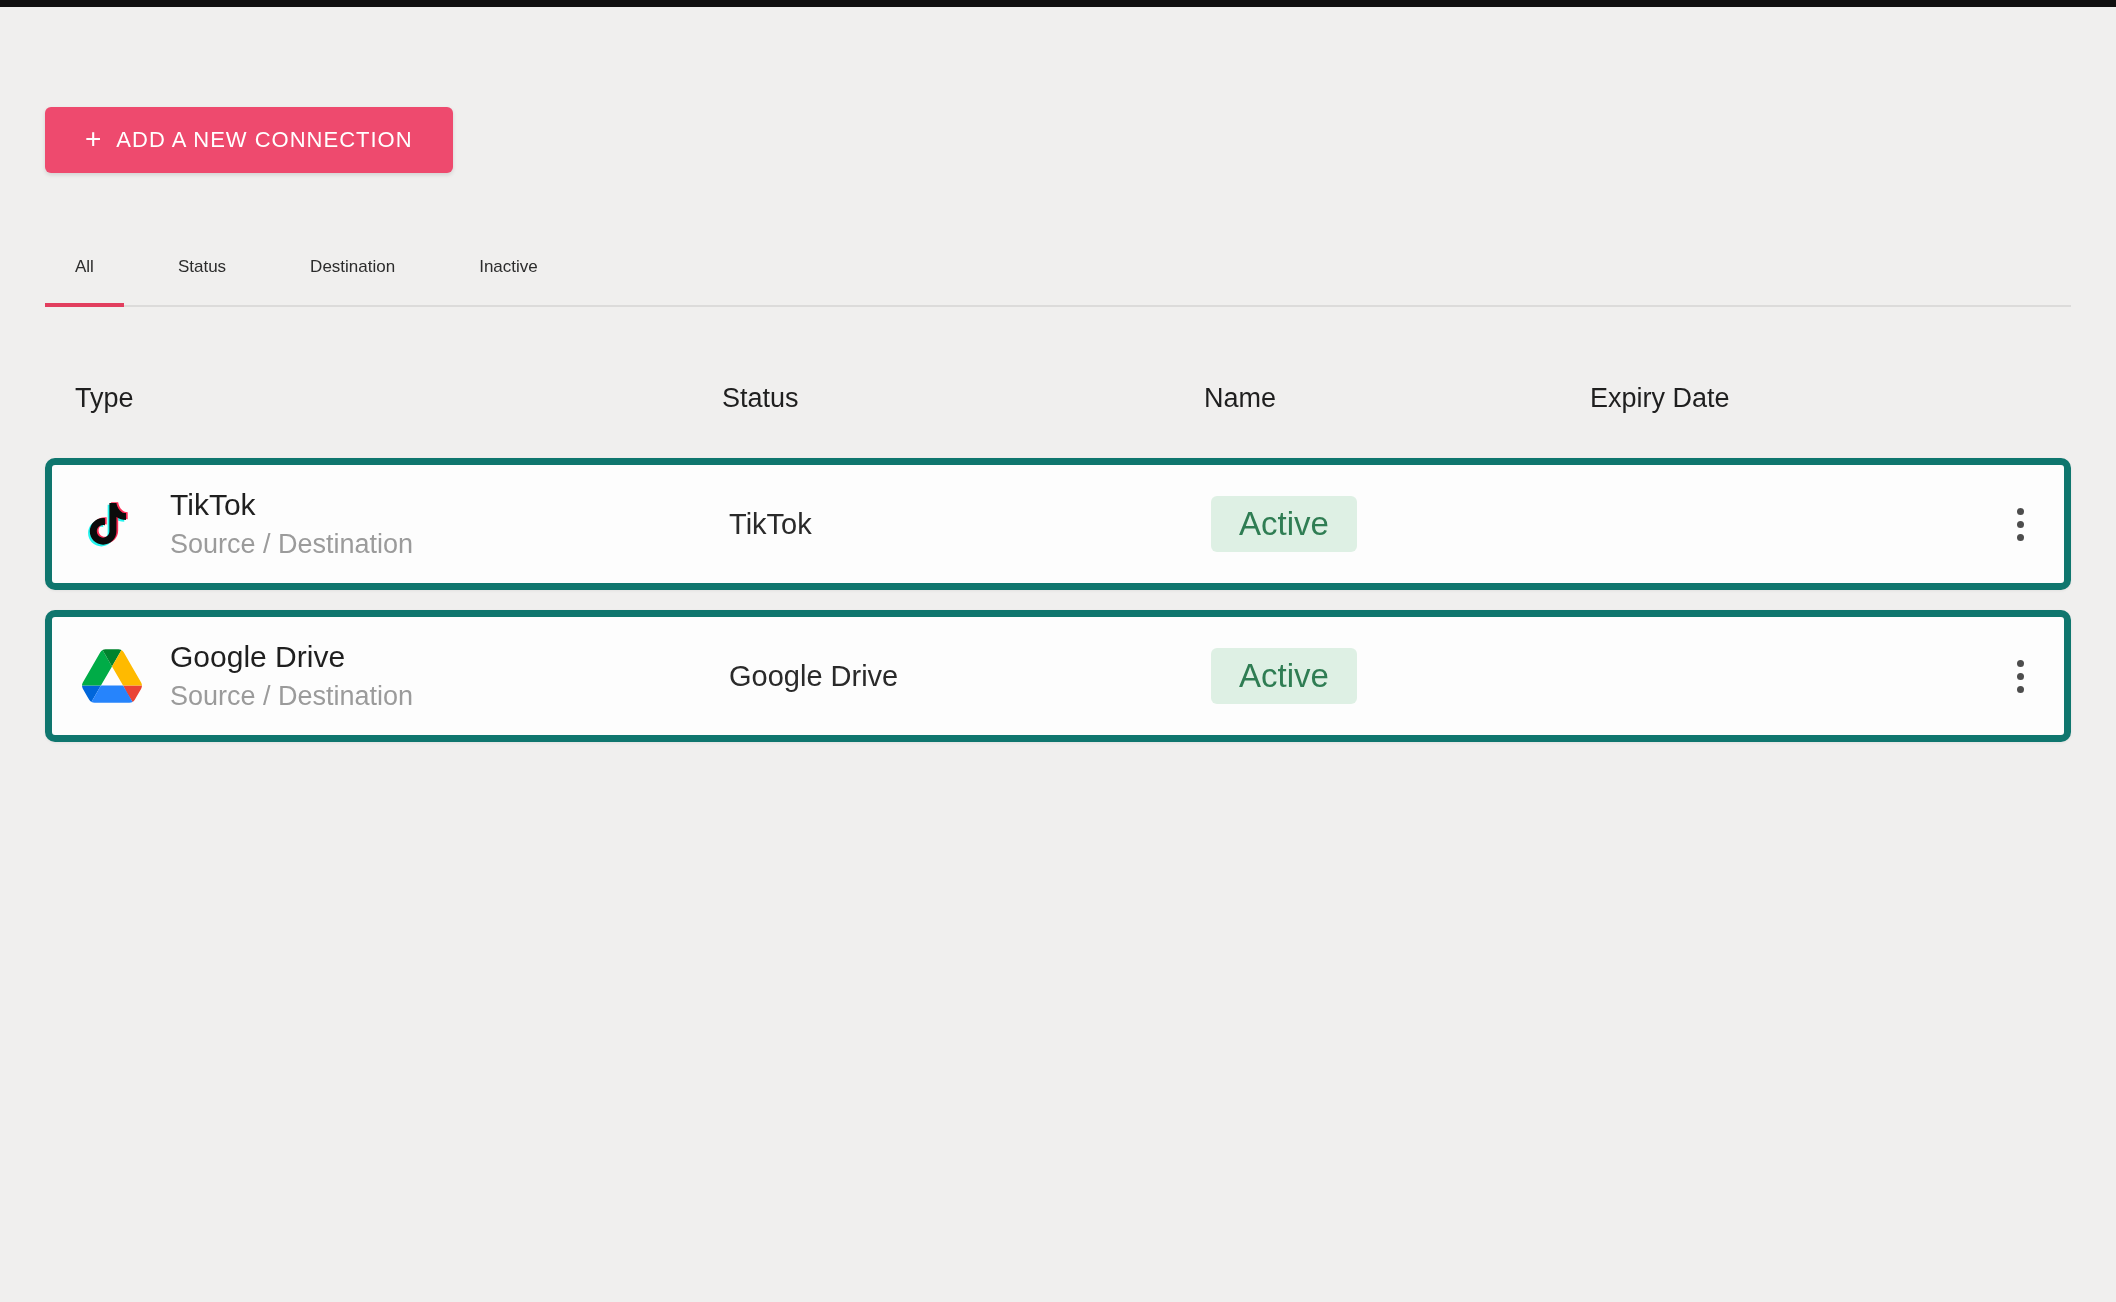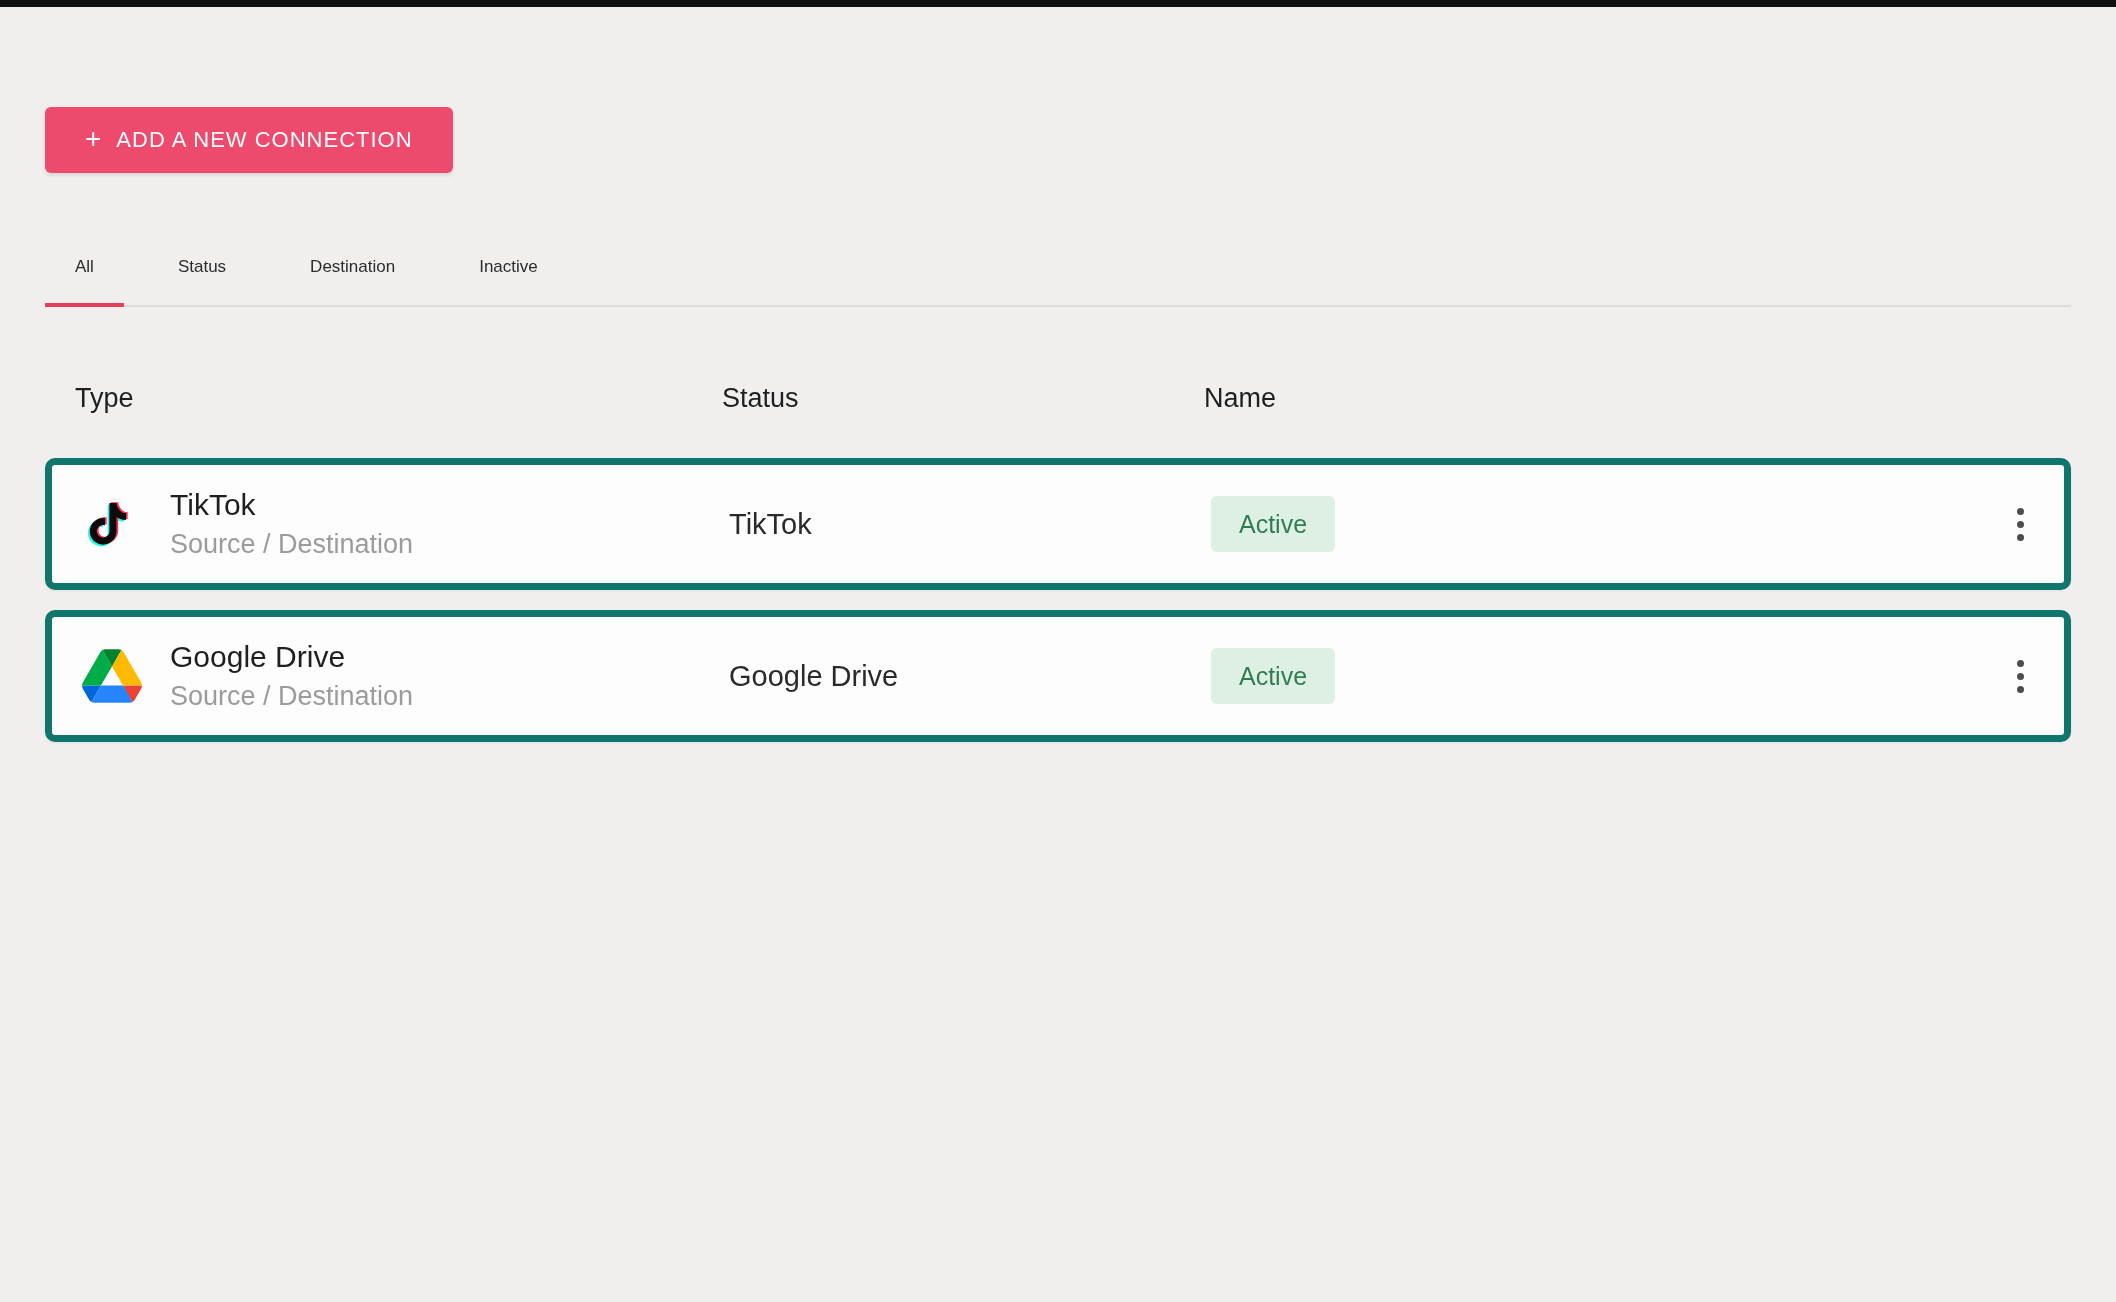--- a/index.html
+++ b/index.html
@@ -75,21 +75,21 @@
   }
   .type-cell { display: flex; align-items: center; gap: 28px; }
   .icon-box { width: 60px; height: 60px; display: flex; align-items: center; justify-content: center; flex: 0 0 60px; }
   .type-text .type-title { font-size: 30px; font-weight: 500; color: #1f1f1f; margin-bottom: 7px; }
   .type-text .type-sub { font-size: 27px; color: #9b9b9b; }
   .name-cell { font-size: 29px; color: #2a2a2a; }
   .status-badge {
     display: inline-flex; align-items: center; justify-content: center;
     height: 56px; padding: 0 28px; width: fit-content;
     background: #def0e4; color: #2f7d53;
-    font-size: 25px; border-radius: 6px;
+    font-size: 33px; border-radius: 6px;
   }
   .expiry-cell { font-size: 27px; color: #2a2a2a; }
   .kebab {
     justify-self: end; cursor: pointer;
     display: flex; flex-direction: column; gap: 6px; padding: 10px;
   }
   .kebab span { width: 7px; height: 7px; border-radius: 50%; background: #4d4d4d; display: block; }
 
   svg { display: block; }
 </style>
@@ -111,20 +111,21 @@
     <div class="tab active">All</div>
     <div class="tab">Status</div>
     <div class="tab">Destination</div>
     <div class="tab">Inactive</div>
   </div>
 
   <div class="grid table-header">
     <div>Type</div>
     <div>Status</div>
     <div>Name</div>
+    <div>Expiry Date</div>
     <div></div>
   </div>
 
   <div class="grid row-card">
     <div class="type-cell">
       <span class="icon-box">
         <svg width="52" height="58" viewBox="0 0 48 48">
           <path fill="#25f4ee" transform="translate(-1.6,1.6)" d="M33.5 13.3c-2.9-1.9-4.9-5-5.4-8.6h-6.5v26.1c0 3.2-2.6 5.8-5.8 5.8s-5.8-2.6-5.8-5.8 2.6-5.8 5.8-5.8c.6 0 1.2.1 1.7.3v-6.7c-.6-.1-1.1-.1-1.7-.1-6.8 0-12.3 5.5-12.3 12.3S9 43.1 15.8 43.1s12.3-5.5 12.3-12.3V17.6c2.5 1.8 5.5 2.8 8.8 2.8v-6.5c-1.2 0-2.3-.2-3.4-.6z"></path>
           <path fill="#fe2c55" transform="translate(1.6,-0.8)" d="M33.5 13.3c-2.9-1.9-4.9-5-5.4-8.6h-6.5v26.1c0 3.2-2.6 5.8-5.8 5.8s-5.8-2.6-5.8-5.8 2.6-5.8 5.8-5.8c.6 0 1.2.1 1.7.3v-6.7c-.6-.1-1.1-.1-1.7-.1-6.8 0-12.3 5.5-12.3 12.3S9 43.1 15.8 43.1s12.3-5.5 12.3-12.3V17.6c2.5 1.8 5.5 2.8 8.8 2.8v-6.5c-1.2 0-2.3-.2-3.4-.6z"></path>
           <path fill="#0b0b0b" d="M33.5 13.3c-2.9-1.9-4.9-5-5.4-8.6h-6.5v26.1c0 3.2-2.6 5.8-5.8 5.8s-5.8-2.6-5.8-5.8 2.6-5.8 5.8-5.8c.6 0 1.2.1 1.7.3v-6.7c-.6-.1-1.1-.1-1.7-.1-6.8 0-12.3 5.5-12.3 12.3S9 43.1 15.8 43.1s12.3-5.5 12.3-12.3V17.6c2.5 1.8 5.5 2.8 8.8 2.8v-6.5c-1.2 0-2.3-.2-3.4-.6z"></path>

